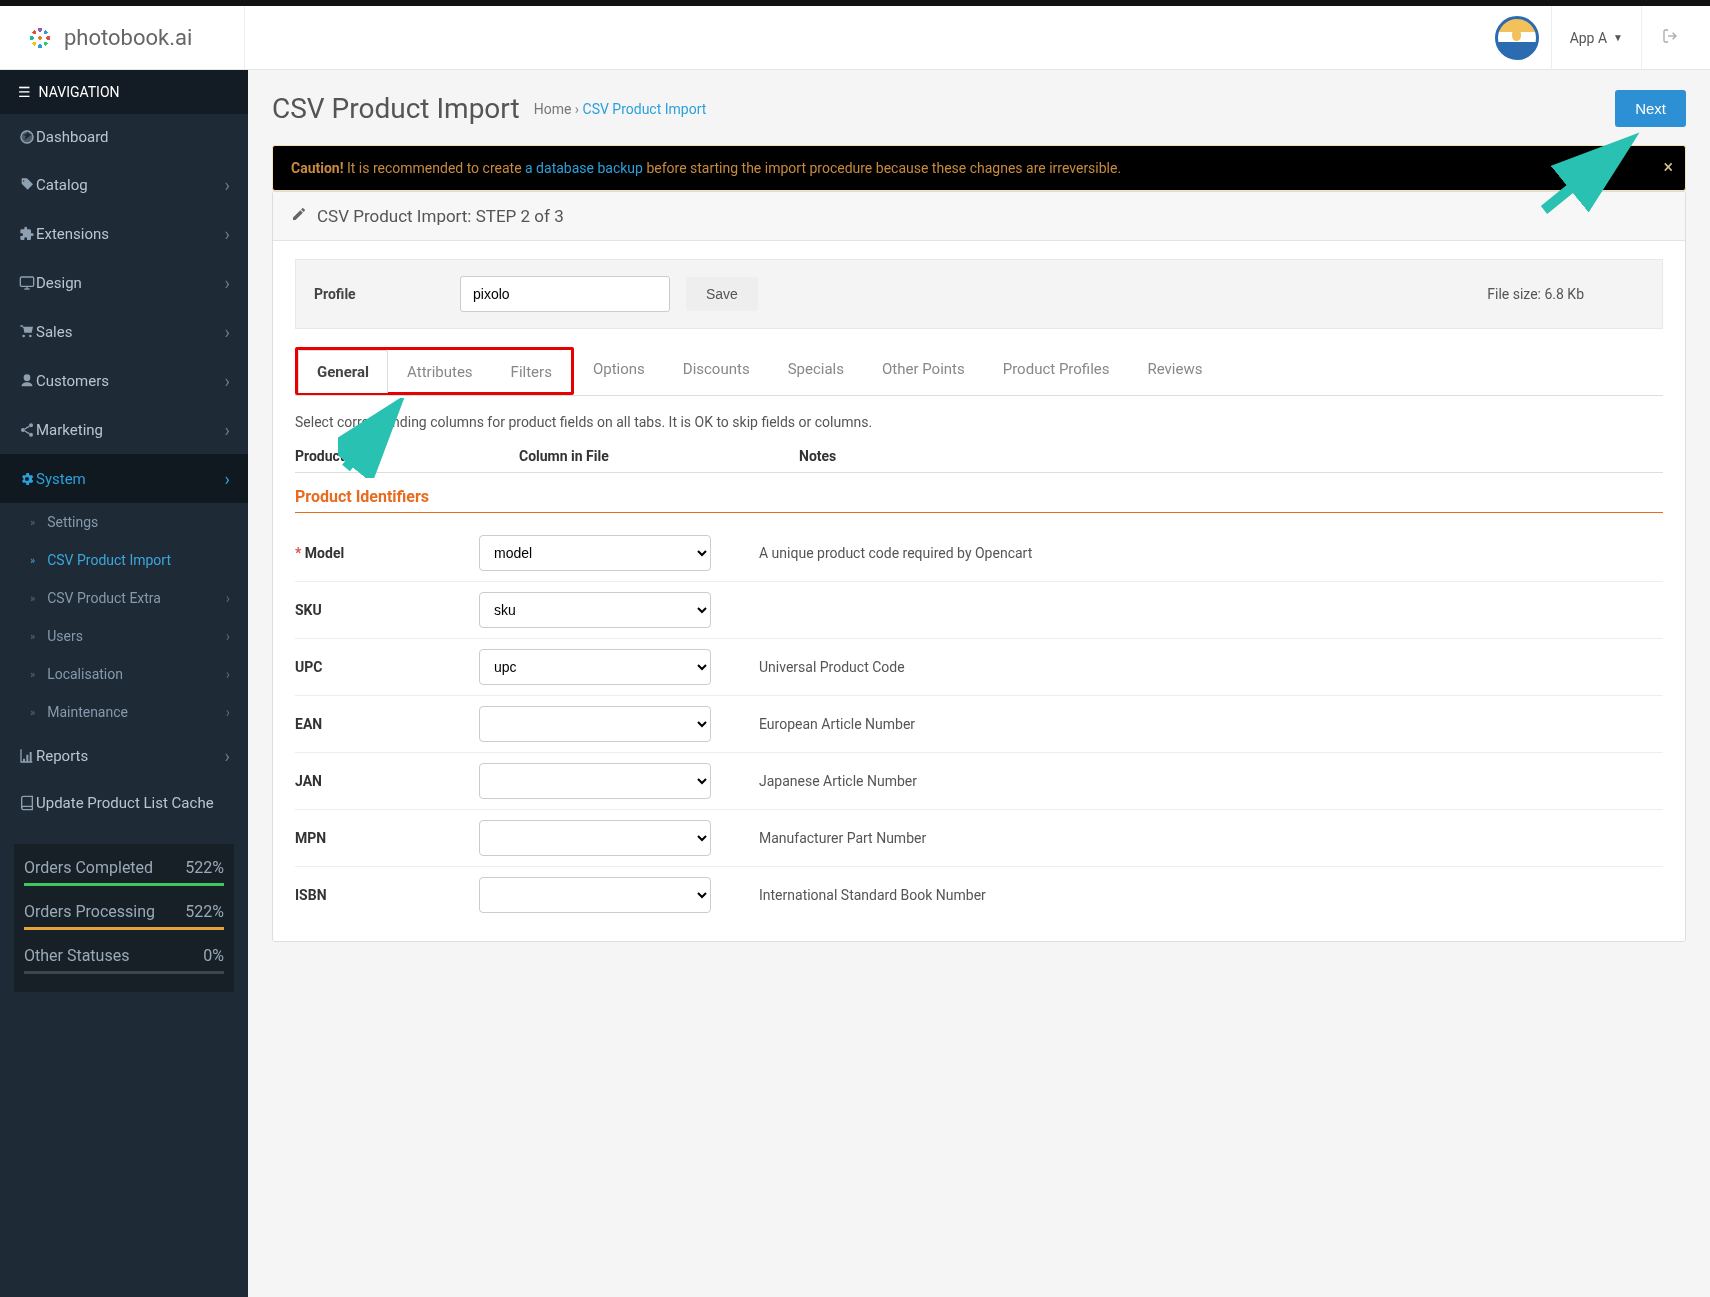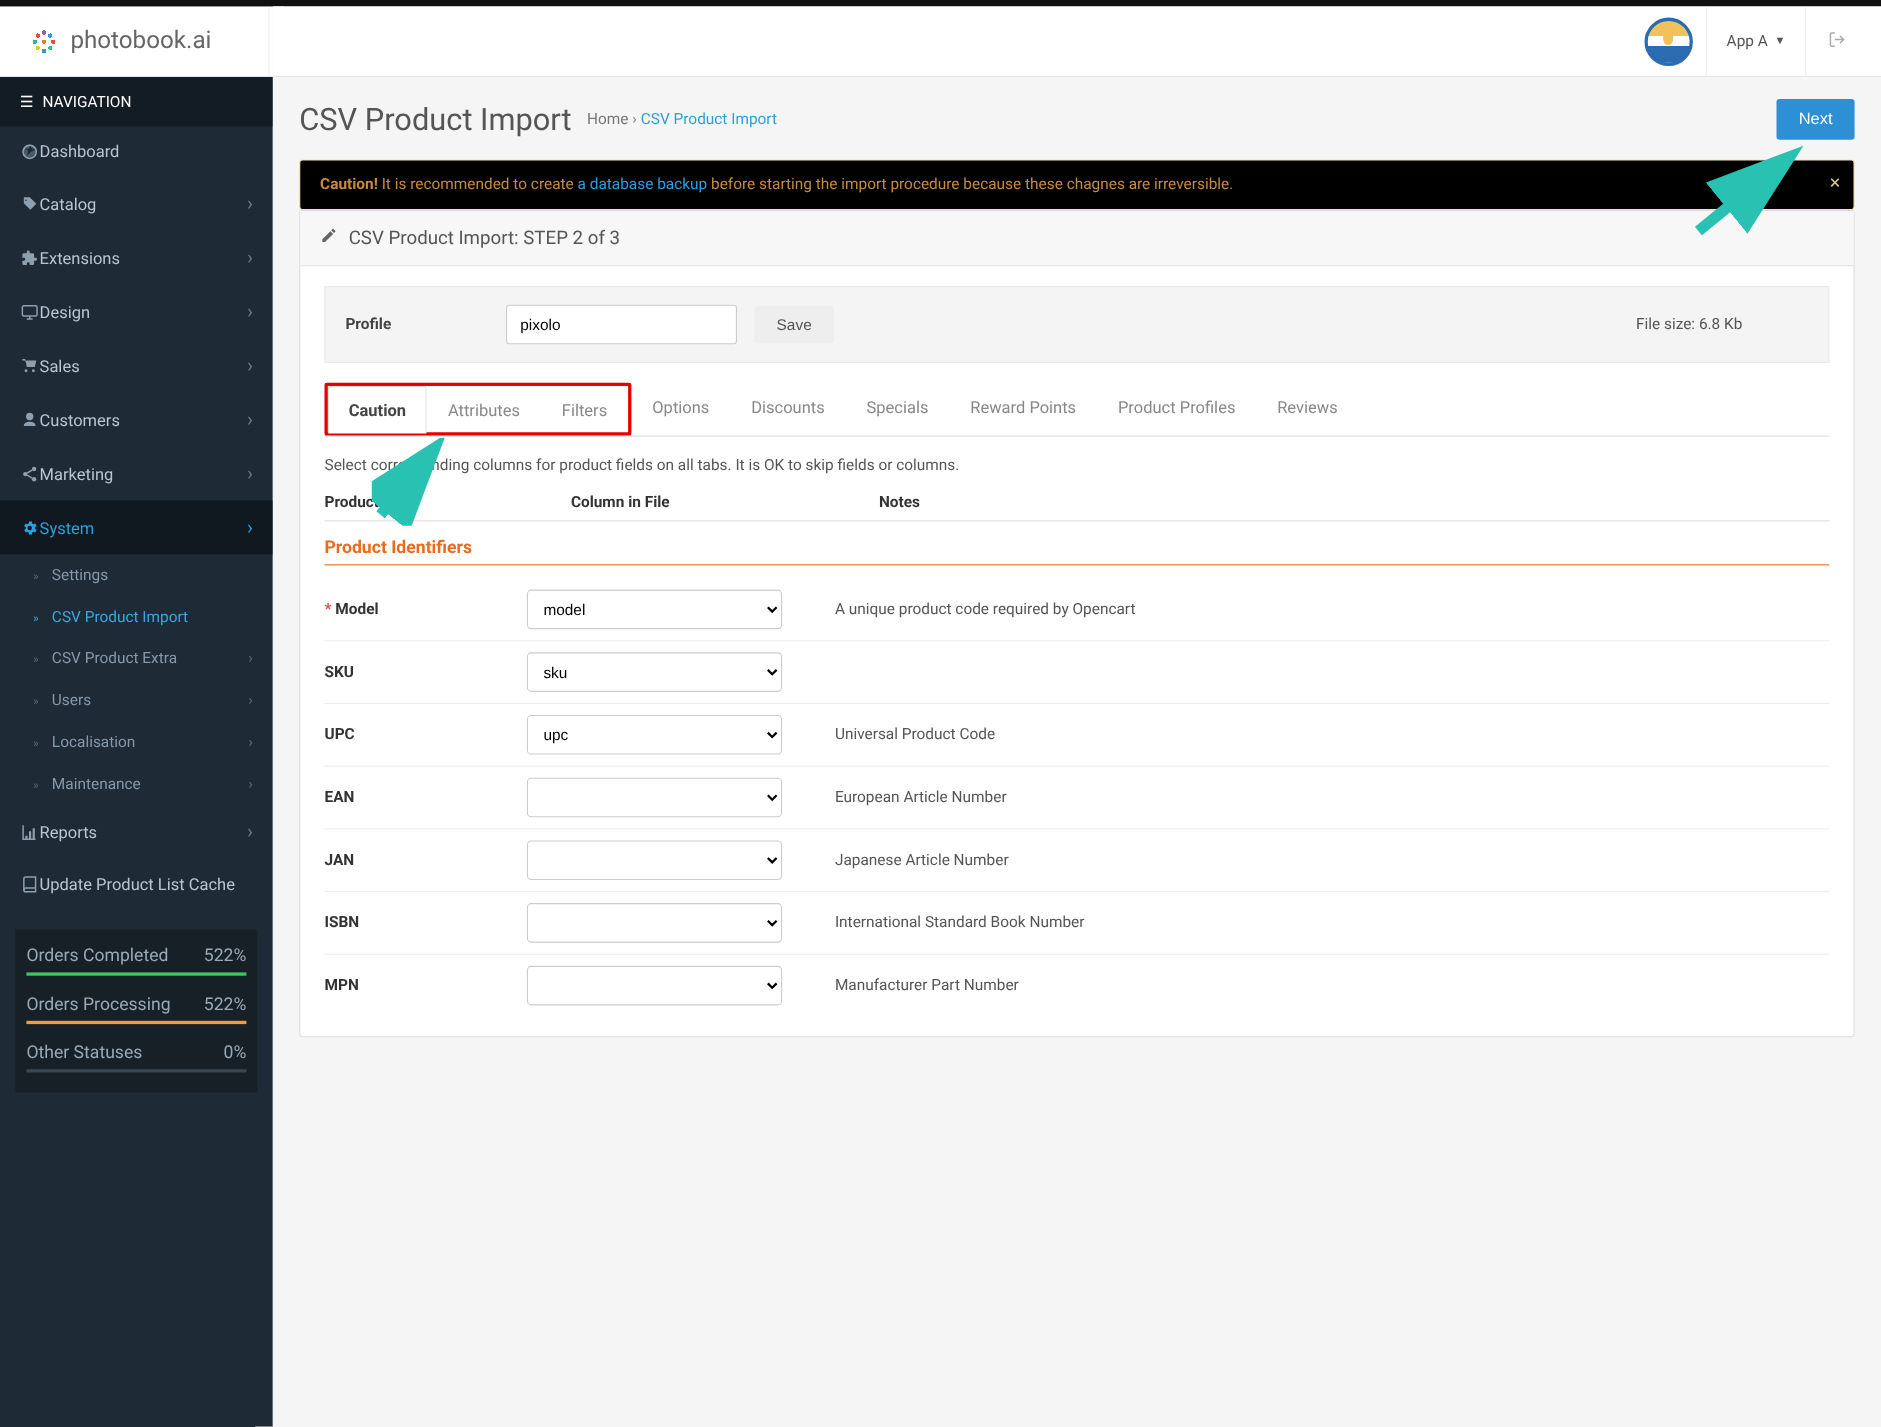--- a/index.html
+++ b/index.html
@@ -282,28 +282,28 @@
         <div class="panel-body">
           <div class="profile-row">
             <label>Profile</label>
             <input class="profile-input" value="pixolo" style="">
             <button class="save-btn">Save</button>
             <div class="file-size">File size: 6.8 Kb</div>
           </div>
 
           <div class="tabs">
             <span class="tabs-highlight">
-              <span class="tab active">Caution</span>
+              <span class="tab active">General</span>
               <span class="tab">Attributes</span>
               <span class="tab">Filters</span>
             </span>
             <span class="tab">Options</span>
             <span class="tab">Discounts</span>
             <span class="tab">Specials</span>
-            <span class="tab">Reward Points</span>
+            <span class="tab">Other Points</span>
             <span class="tab">Product Profiles</span>
             <span class="tab">Reviews</span>
           </div>
 
           <div class="instruct">Select corresponding columns for product fields on all tabs. It is OK to skip fields or columns.</div>
 
           <div class="cols-head">
             <div class="col1">Product Field</div>
             <div class="col2">Column in File</div>
             <div>Notes</div>
@@ -331,28 +331,28 @@
                 <div class="field-label">EAN</div>
                 <div class="field-select"><select><option></option></select></div>
                 <div class="field-note">European Article Number</div>
               </div>
               <div class="field-row">
                 <div class="field-label">JAN</div>
                 <div class="field-select"><select><option></option></select></div>
                 <div class="field-note">Japanese Article Number</div>
               </div>
               <div class="field-row">
+                <div class="field-label">MPN</div>
+                <div class="field-select"><select><option></option></select></div>
+                <div class="field-note">Manufacturer Part Number</div>
+              </div>
+              <div class="field-row">
                 <div class="field-label">ISBN</div>
                 <div class="field-select"><select><option></option></select></div>
                 <div class="field-note">International Standard Book Number</div>
-              </div>
-              <div class="field-row">
-                <div class="field-label">MPN</div>
-                <div class="field-select"><select><option></option></select></div>
-                <div class="field-note">Manufacturer Part Number</div>
               </div>
             </div>
         </div>
       </div>
 
       <div class="arrow" style="top:60px;right:66px;">
         <svg width="110" height="90">
             <defs>
               <marker id="ah1" markerWidth="10" markerHeight="10" refX="7" refY="3" orient="auto">
                 <path d="M0,0 L0,6 L9,3 z" fill="#29c1b1"></path>

